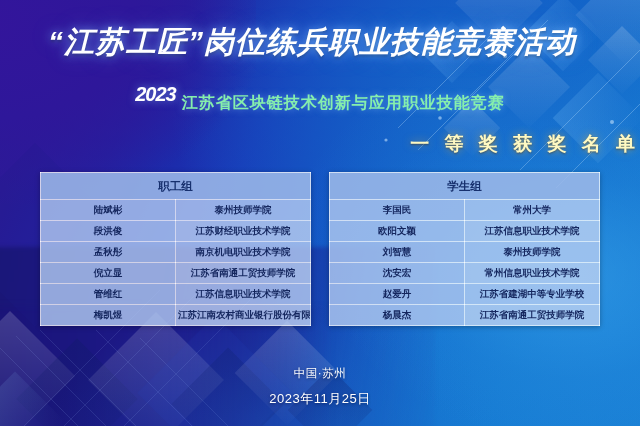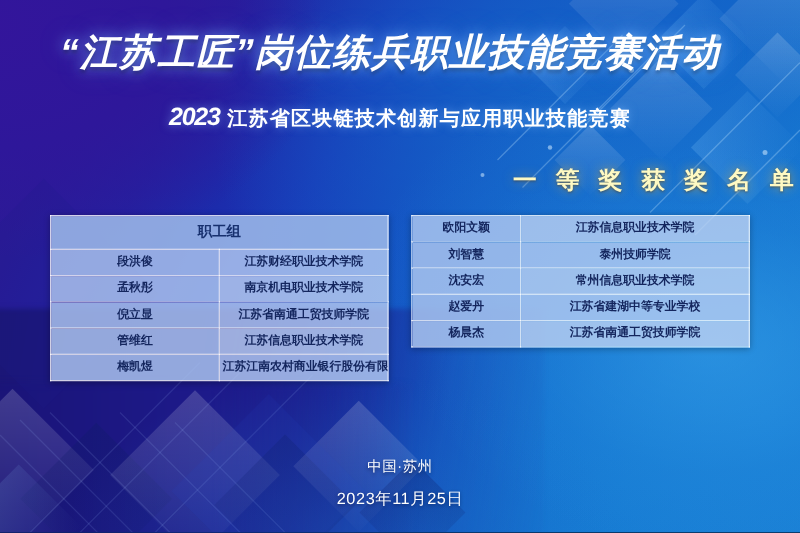--- a/index.html
+++ b/index.html
@@ -101,39 +101,40 @@
       0 0 22px rgba(90,160,255,0.45),
       0 2px 3px rgba(0,0,0,0.35);
     white-space: nowrap;
   }
 
   .sub-row {
     position: absolute;
     left: 0; right: 0;
     top: 83px;
     display: flex;
-    align-items: flex-end;
+    align-items: flex-start;
     justify-content: center;
     gap: 6px;
     white-space: nowrap;
   }
   .sub-year {
     font-size: 20px;
     font-weight: bold;
     font-style: italic;
     color: #ffffff;
     letter-spacing: -1px;
     text-shadow: 0 0 8px rgba(140,195,255,0.6);
   }
   .sub-text {
     font-size: 16px;
     font-weight: bold;
-    color: #ffffff;
+    color: #86efac;
     letter-spacing: 1px;
     text-shadow: 0 0 7px rgba(140,195,255,0.55);
+    margin-top: 10px;
   }
 
   .award-title {
     position: absolute;
     left: 0; right: 0;
     top: 131px;
     text-align: right;
     font-size: 19px;
     font-weight: bold;
     color: #fef9c3;
@@ -300,20 +301,24 @@
   <div class="award-title">一 等 奖 获 奖 名 单</div>
 
   <div class="tables">
     <div class="tbl-wrap">
       <table class="award">
         <tbody>
             <tr>
               <th class="grp" colspan="2">职工组</th>
             </tr>
             <tr>
+              <td class="nm">陆斌彬</td>
+              <td class="org">泰州技师学院</td>
+            </tr>
+            <tr>
               <td class="nm">段洪俊</td>
               <td class="org">江苏财经职业技术学院</td>
             </tr>
             <tr>
               <td class="nm">孟秋彤</td>
               <td class="org">南京机电职业技术学院</td>
             </tr>
             <tr>
               <td class="nm">倪立显</td>
               <td class="org">江苏省南通工贸技师学院</td>
@@ -326,20 +331,27 @@
               <td class="nm">梅凯煜</td>
               <td class="org">江苏江南农村商业银行股份有限公司</td>
             </tr>
           </tbody>
       </table>
     </div>
     <div class="tbl-wrap">
       <table class="award">
         <tbody>
             <tr>
+              <th class="grp" colspan="2">学生组</th>
+            </tr>
+            <tr>
+              <td class="nm">李国民</td>
+              <td class="org">常州大学</td>
+            </tr>
+            <tr>
               <td class="nm">欧阳文颖</td>
               <td class="org">江苏信息职业技术学院</td>
             </tr>
             <tr>
               <td class="nm">刘智慧</td>
               <td class="org">泰州技师学院</td>
             </tr>
             <tr>
               <td class="nm">沈安宏</td>
               <td class="org">常州信息职业技术学院</td>

